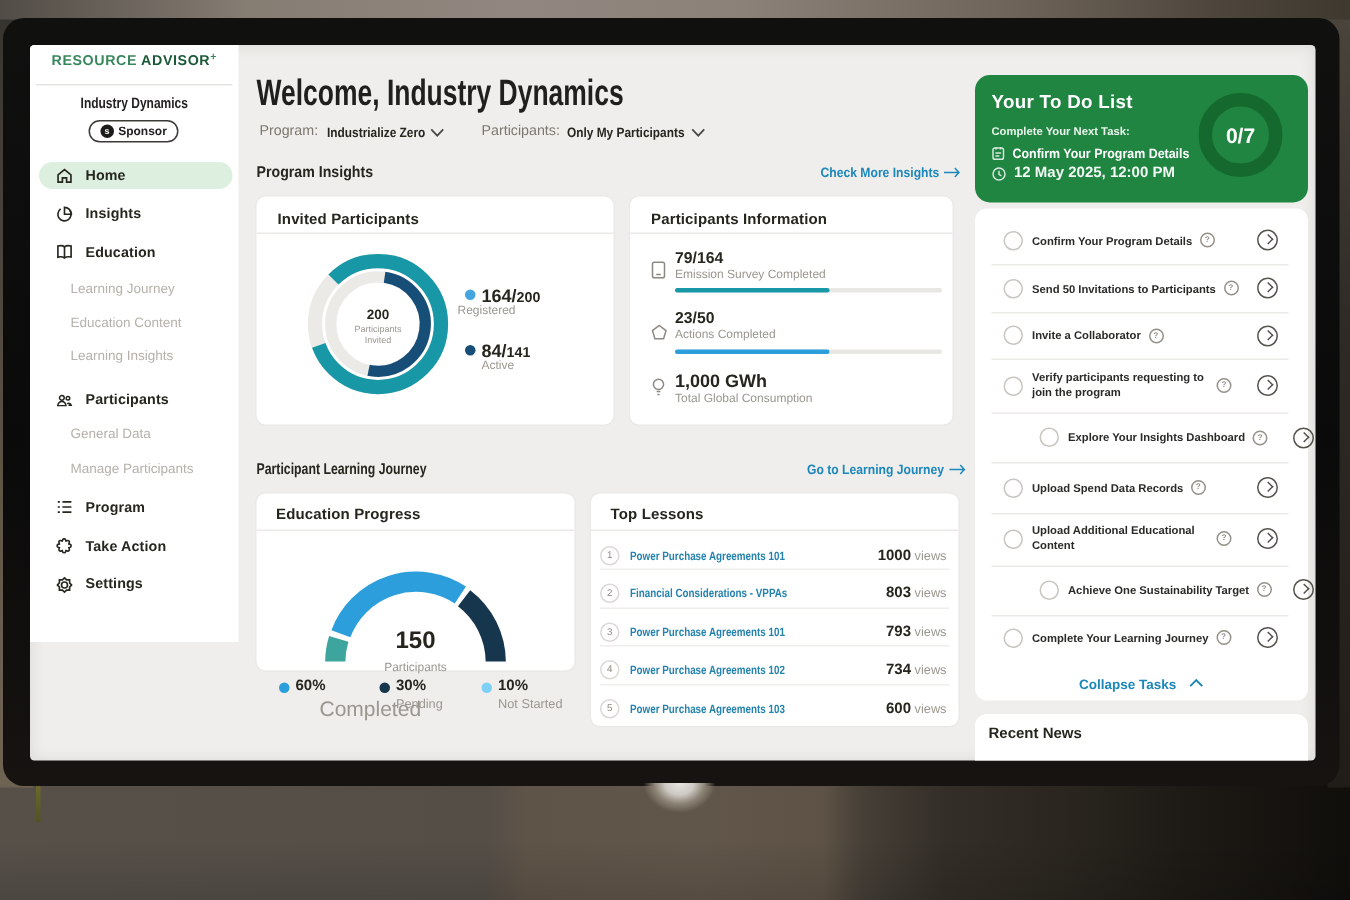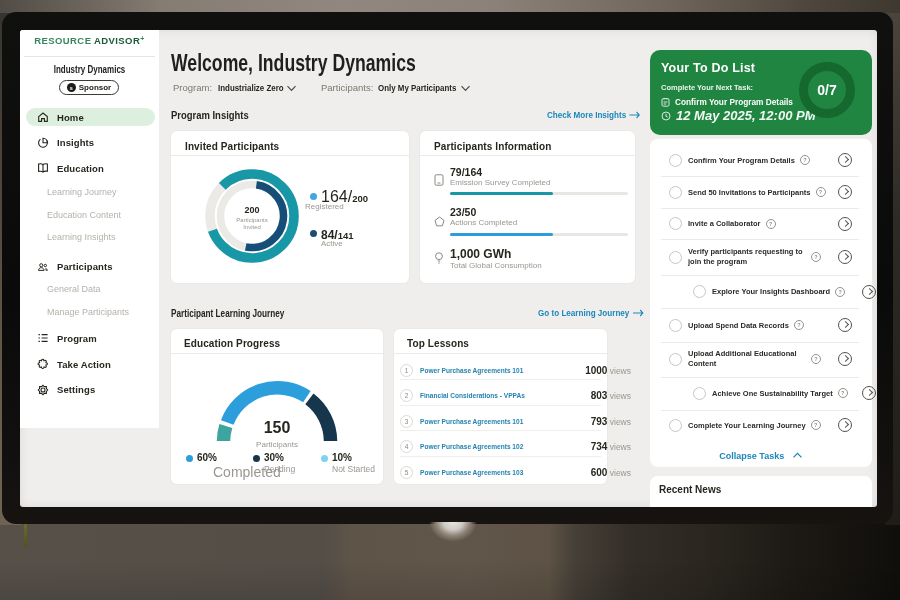--- a/index.html
+++ b/index.html
@@ -161,21 +161,21 @@
           <circle cx="48" cy="48" r="42" fill="none" stroke="#eceae7" stroke-width="9.5"></circle>
           <circle cx="48" cy="48" r="42" fill="none" stroke="#1898a6" stroke-width="9.5" pathLength="100" stroke-dasharray="82 18" transform="rotate(-135 48 48)"></circle>
           <circle cx="48" cy="48" r="31.5" fill="none" stroke="#eceae7" stroke-width="7.5"></circle>
           <circle cx="48" cy="48" r="31.5" fill="none" stroke="#174e77" stroke-width="7.5" pathLength="100" stroke-dasharray="51 49" transform="rotate(-82 48 48)"></circle>
           <circle cx="48" cy="48" r="25.5" fill="#fff"></circle>
           <text x="48" y="44.5" text-anchor="middle" font-size="9" font-weight="bold" fill="#26261f">200</text>
           <text x="48" y="53.5" text-anchor="middle" font-size="6" fill="#9b968f">Participants</text>
           <text x="48" y="60.5" text-anchor="middle" font-size="6" fill="#9b968f">Invited</text>
         </svg>
         <span class="abs" style="left:139px;top:62px;width:7px;height:7px;border-radius:50%;background:#45a5df;"></span>
-        <div class="abs" style="left:150px;top:57px;white-space:nowrap;"><span style="font-size:16px;font-weight:400;color:#26261f;">164/</span><span style="font-size:9.5px;font-weight:700;color:#26261f;">200</span></div>
+        <div class="abs" style="left:150px;top:57px;white-space:nowrap;"><span style="font-size:12px;font-weight:700;color:#26261f;">164/</span><span style="font-size:9.5px;font-weight:700;color:#26261f;">200</span></div>
         <div class="abs" style="left:134px;top:71px;font-size:8px;color:#9b968f;">Registered</div>
         <span class="abs" style="left:139px;top:99px;width:7px;height:7px;border-radius:50%;background:#174e77;"></span>
         <div class="abs" style="left:150px;top:94px;white-space:nowrap;"><span style="font-size:12px;font-weight:700;color:#26261f;">84/</span><span style="font-size:9.5px;font-weight:700;color:#26261f;">141</span></div>
         <div class="abs" style="left:150px;top:108px;font-size:8px;color:#9b968f;">Active</div>
       </div>
 
       <div class="card" style="left:400px;top:101px;width:215px;height:152px;">
         <div class="ct" style="left:14px;top:10px;">Participants Information</div>
         <div class="cdiv" style="top:24px;"></div>
         <svg class="abs" style="left:14px;top:43px;" width="10" height="12" viewBox="0 0 10 12" fill="none" stroke="#8d8881" stroke-width="1">
@@ -200,21 +200,21 @@
         <div class="abs" style="left:30px;top:116px;font-size:12px;font-weight:700;color:#26261f;">1,000 GWh</div>
         <div class="abs" style="left:30px;top:130px;font-size:8px;color:#9b968f;">Total Global Consumption</div>
       </div>
       <div class="abs" style="left:151px;top:277px;font-size:10.5px;font-weight:700;color:#26261f;white-space:nowrap;transform:scaleX(0.78);transform-origin:0 0;">Participant Learning Journey</div>
       <div class="abs" style="left:518px;top:278px;font-size:9px;font-weight:700;color:#1b87ba;white-space:nowrap;display:flex;align-items:center;transform:scaleX(0.9);transform-origin:0 0;">Go to Learning Journey
         <svg width="13" height="8" viewBox="0 0 13 8" style="margin-left:3px;">
           <path d="M0.5 4h11M8.5 1l3 3-3 3" fill="none" stroke="#1b87ba" stroke-width="1.1"></path>
         </svg>
       </div>
 
-      <div class="card" style="left:151px;top:299px;width:212px;height:155px;">
+      <div class="card" style="left:151px;top:299px;width:212px;height:118px;">
         <div class="ct" style="left:13px;top:9px;">Education Progress</div>
         <div class="cdiv" style="top:24px;"></div>
         <svg class="abs" style="left:39px;top:45px;" width="134" height="70" viewBox="0 0 134 70">
 
           <path d="M 13.5 67 A 53.5 53.5 0 0 1 15.85 51.9" fill="none" stroke="#3ea49e" stroke-width="13.5"></path>
           <path d="M 17.25 48.5 A 53.5 53.5 0 0 1 96.9 22.7" fill="none" stroke="#2b9edb" stroke-width="13.5"></path>
           <path d="M 99.4 24.8 A 53.5 53.5 0 0 1 120.5 67" fill="none" stroke="#16364e" stroke-width="13.5"></path>
         </svg>
         <div class="abs" style="left:0;top:90px;width:212px;text-align:center;font-size:16px;font-weight:700;color:#26261f;">150</div>
         <div class="abs" style="left:0;top:111px;width:212px;text-align:center;font-size:8px;color:#9b968f;">Participants</div>
@@ -222,21 +222,21 @@
         <div class="abs" style="left:26px;top:123px;font-size:10px;font-weight:700;color:#26261f;">60%</div>
         <div class="abs" style="left:42px;top:135px;font-size:14px;color:#9b968f;">Completed</div>
         <span class="abs" style="left:82px;top:126px;width:7px;height:7px;border-radius:50%;background:#16364e;"></span>
         <div class="abs" style="left:93px;top:123px;font-size:10px;font-weight:700;color:#26261f;text-align:right;">30%</div>
         <div class="abs" style="left:93px;top:135px;font-size:8.5px;color:#9b968f;">Pending</div>
         <span class="abs" style="left:150px;top:126px;width:7px;height:7px;border-radius:50%;background:#7fd0f5;"></span>
         <div class="abs" style="left:161px;top:123px;font-size:10px;font-weight:700;color:#26261f;">10%</div>
         <div class="abs" style="left:161px;top:135px;font-size:8.5px;color:#9b968f;">Not Started</div>
       </div>
 
-      <div class="card" style="left:374px;top:299px;width:213px;height:155px;">
+      <div class="card" style="left:374px;top:299px;width:245px;height:155px;">
         <div class="ct" style="left:13px;top:9px;">Top Lessons</div>
         <div class="cdiv" style="top:24px;"></div>
         <div class="tl" style="top:33px;">
           <span class="tln">1</span>
           <span class="tlt">Power Purchase Agreements 101</span>
           <span class="tlv"><b>1000</b> views</span>
         </div>
         <div class="cdiv" style="top:50px;left:6px;right:6px;background:#f0eeeb;"></div>
         <div class="tl" style="top:58.5px;">
           <span class="tln">2</span>
@@ -274,21 +274,21 @@
             <rect x="1" y="1.6" width="7" height="7.6" rx="1.4"></rect>
             <path d="M3 1v1.6M6 1v1.6M2.6 5h3.8M2.6 7h2.6"></path>
           </svg>
           <span style="font-size:9px;font-weight:700;color:#fff;margin-left:5px;white-space:nowrap;transform:scaleX(0.92);transform-origin:0 50%;">Confirm Your Program Details</span>
         </div>
         <div class="abs" style="left:11px;top:60px;height:11px;display:flex;align-items:center;">
           <svg width="10" height="10" viewBox="0 0 10 10" fill="none" stroke="#d7e9dc" stroke-width="1">
             <circle cx="5" cy="5" r="4"></circle>
             <path d="M5 2.8V5.2L6.6 6.2"></path>
           </svg>
-          <span style="font-size:13px;font-weight:600;color:#f2f8f3;margin-left:5px;white-space:nowrap;font-style:italic;">12 May 2025, 12:00 PM</span>
+          <span style="font-size:10px;font-weight:600;color:#f2f8f3;margin-left:5px;white-space:nowrap;">12 May 2025, 12:00 PM</span>
         </div>
         <svg class="abs" style="left:149px;top:12px;" width="56" height="56" viewBox="0 0 56 56">
           <circle cx="28" cy="28" r="23.5" fill="none" stroke="#15682e" stroke-width="9"></circle>
           <text x="28" y="33" text-anchor="middle" font-size="14" font-weight="bold" fill="#fff">0/7</text>
         </svg>
       </div>
 
       <div class="abs" style="left:630px;top:109px;width:222px;height:328px;background:#fff;border-radius:8px;">
         <div class="task" style="top:13px;">
           <span class="tc"></span>

